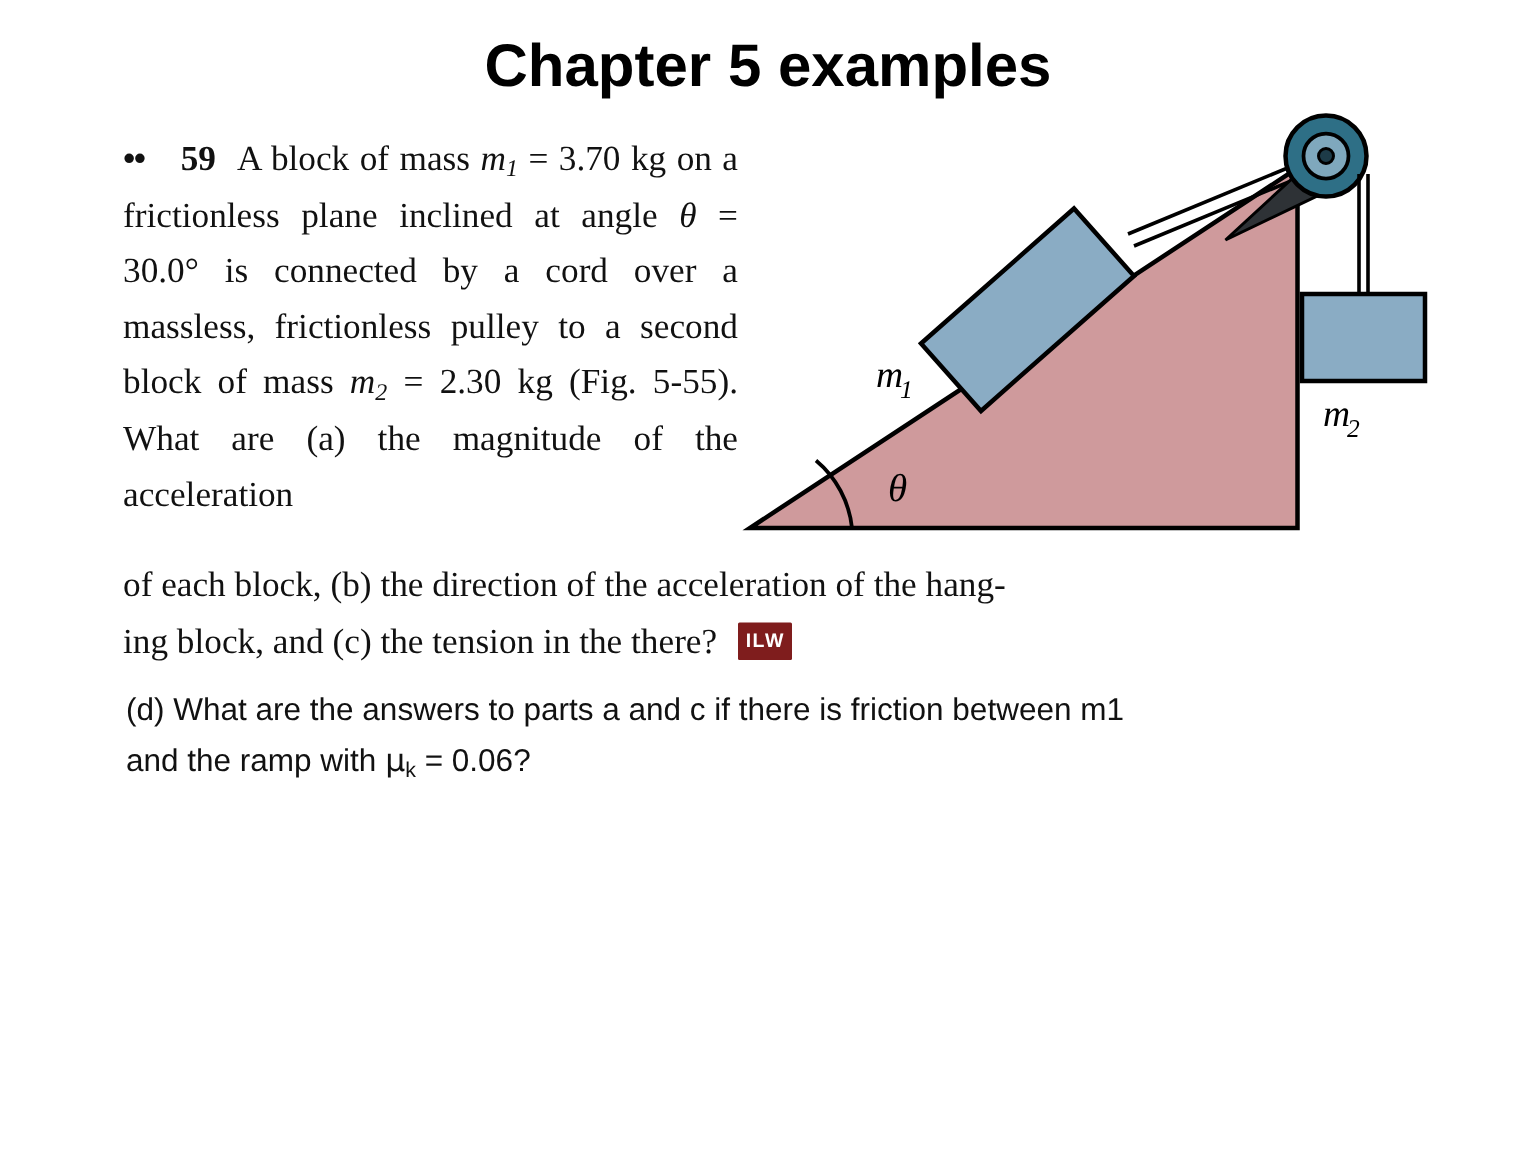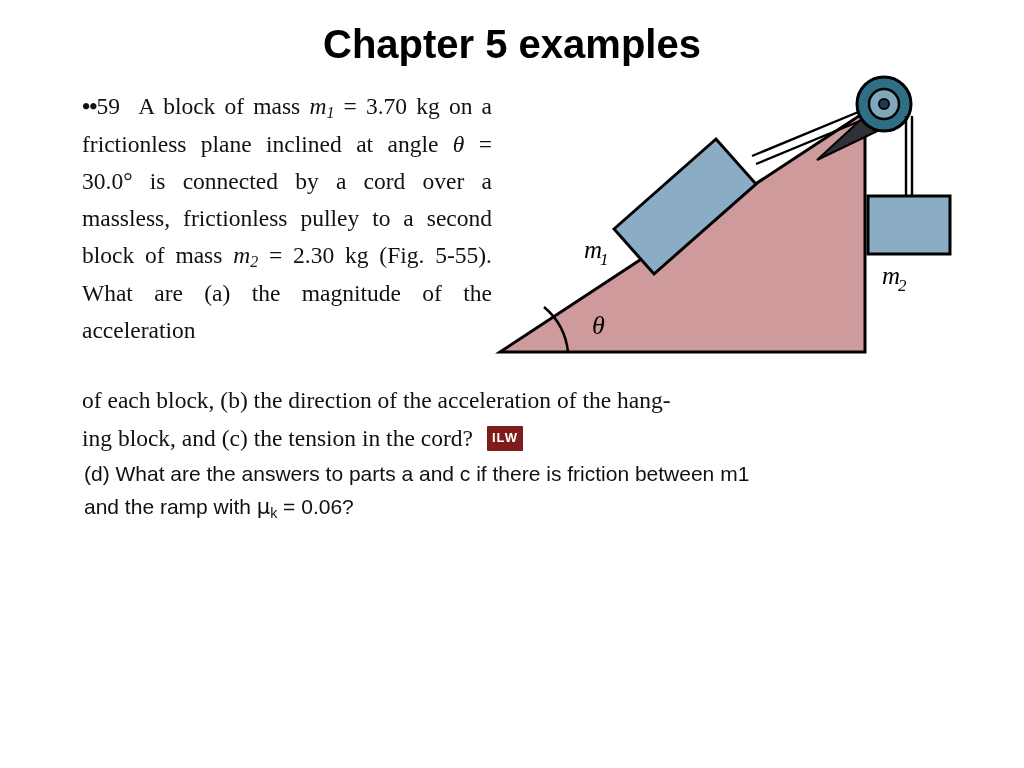--- a/index.html
+++ b/index.html
@@ -40,34 +40,35 @@
     top: 88px;
     width: 410px;
     font-family: "Liberation Serif", serif;
     font-size: 23.5px;
     line-height: 1.58;
     color: #111111;
     text-align: justify;
     text-justify: inter-word;
   }
   #problem-block .lead {
-    font-weight: normal;
+    font-weight: bold;
+    margin-left: 24px;
   }
   #problem-block .dots {
     font-weight: bold;
     letter-spacing: -1px;
   }
   .it { font-style: italic; }
   .sub { font-size: 0.68em; vertical-align: -0.28em; }
 
   
   #problem-tail {
     position: absolute;
     left: 82px;
-    top: 382px;
+    top: 372px;
     width: 800px;
     font-family: "Liberation Serif", serif;
     font-size: 23.5px;
     line-height: 1.6;
     color: #111111;
   }
   #ilw-badge {
     display: inline-block;
     background: #7f1d1d;
     color: #ffffff;
@@ -130,21 +131,21 @@
 
   <div id="title">Chapter 5 examples</div>
 
   <div id="problem-block">
     <span class="dots">••</span><span class="lead">59</span>&nbsp;&nbsp;<span>A block of mass </span><span class="it">m</span><span class="it sub">1</span><span> = 3.70 kg on a frictionless plane inclined at angle </span><span class="it">θ</span><span> = 30.0° is connected by a cord over a massless, frictionless pulley to a second block of mass </span><span class="it">m</span><span class="it sub">2</span><span> = 2.30 kg (Fig. 5-55). What are (a) the magnitude of the acceleration</span>
   </div>
 
   <div id="problem-tail">
     <div>of each block, (b) the direction of the acceleration of the hang-</div>
     <div>
-      <span>ing block, and (c) the tension in the cord?</span><span id="ilw-badge">ILW</span>
+      <span>ing block, and (c) the tension in the there?</span><span id="ilw-badge">ILW</span>
     </div>
   </div>
 
   <div id="part-d">
     <div>(d) What are the answers to parts a and c if there is friction between m1</div>
     <div><span>and the ramp with </span><span class="greek">μ</span><span class="sub">k</span><span> = 0.06?</span></div>
   </div>
 
   <div id="figure">
     <svg width="500" height="300" viewBox="0 0 500 300" xmlns="http://www.w3.org/2000/svg">

